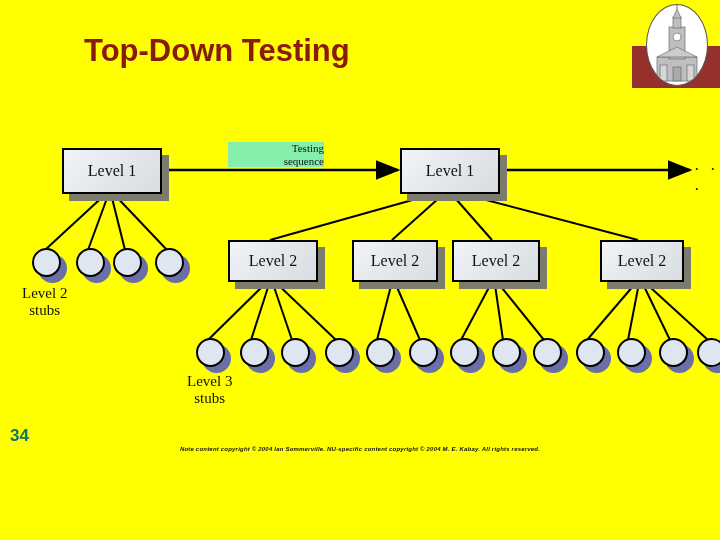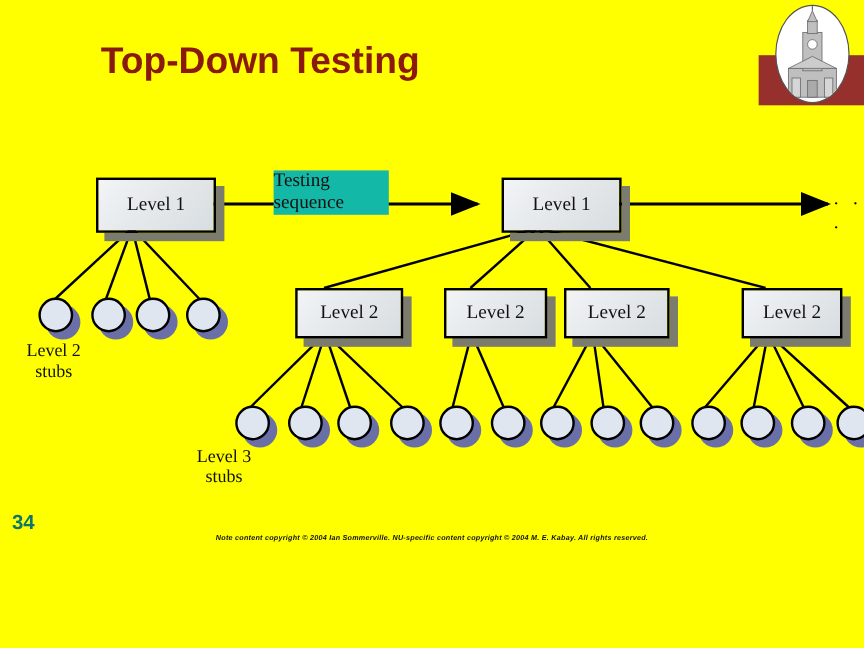--- a/index.html
+++ b/index.html
@@ -59,21 +59,20 @@
     position:absolute;
     background:linear-gradient(135deg,#f2f4f6 0%, #e3e7ea 55%, #d8dde1 100%);
     border:2px solid #000;
     box-shadow:7px 7px 0 0 #7c7c6e;
     display:flex;align-items:center;justify-content:center;
     font-family:"Liberation Serif", serif;
     font-size:16px;
     color:#111;
     white-space:nowrap;
     z-index:3;
-    margin-left:18px;
   }
 
   .stub{
     position:absolute;
     width:25px;height:25px;
     border-radius:50%;
     background:#dfe6ef;
     border:2px solid #000;
     box-shadow:6px 6px 0 0 #6a6fa8;
     z-index:3;
@@ -87,26 +86,26 @@
     text-align:center;
     line-height:1.15;
     white-space:pre-line;
     z-index:4;
   }
 
   #seq-label{
     position:absolute;
     left:228px;top:142px;
     width:96px;
-    text-align:left;
-    font-family:"Liberation Serif", serif;
-    font-size:16px;
+    text-align:right;
+    font-family:"Liberation Serif", serif;
+    font-size:11px;
     color:#111;
     line-height:1.15;
-    background:#14b8a6;
+    background:#86efac;
     z-index:5;
     white-space:pre-line;
   }
 
   #ellipsis{
     position:absolute;
     left:694px;top:160px;
     font-family:"Liberation Serif", serif;
     font-size:17px;
     color:#111;
@@ -223,20 +222,20 @@
         <div class="stub" style="left: 697px; top: 338px;"></div>
       </div>
 
     <div id="seq-label">Testing
 sequence</div>
     <div id="ellipsis">· · ·</div>
 
     <div id="caption-layer">
         <div class="caption" style="left: 22px; top: 285px;">Level 2
 stubs</div>
-        <div class="caption" style="left: 164px; top: 373px;">Level 3
+        <div class="caption" style="left: 187px; top: 373px;">Level 3
 stubs</div>
       </div>
   </div>
 
   <div id="page-number">34</div>
   <div id="footnote">Note content copyright © 2004 Ian Sommerville.  NU-specific content copyright © 2004 M. E. Kabay.  All rights reserved.</div>
 </div>
 
 </body></html>

